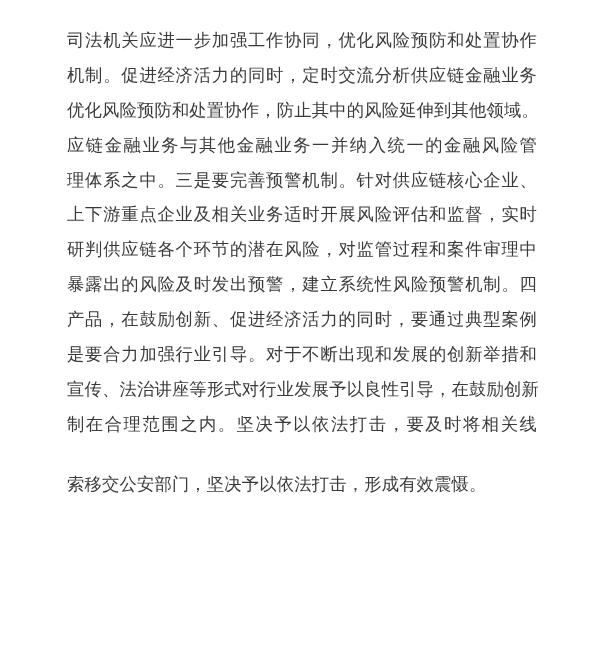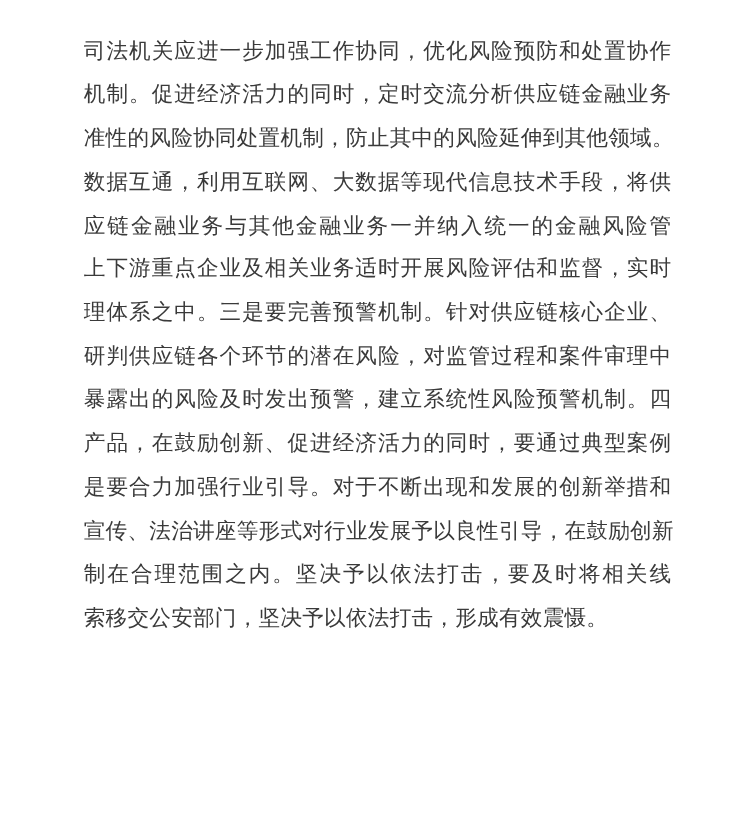--- a/index.html
+++ b/index.html
@@ -30,20 +30,21 @@
     height: 34.9px;
     line-height: 34.9px;
     text-align: justify;
     text-align-last: justify;
     text-justify: inter-character;
     white-space: nowrap;
     letter-spacing: 0.2px;
   }
   .line.line-last {
     text-align-last: left;
+    margin-top: 25px;
   }
   .watermark {
     position: absolute;
     left: 449px;
     top: 621px;
     display: flex;
     align-items: center;
     gap: 5px;
   }
   .watermark-logo {
@@ -61,25 +62,24 @@
   }
 </style>
 </head>
 <body>
 
 <div class="page">
 
   <div class="article">
     <div class="line">司法机关应进一步加强工作协同，优化风险预防和处置协作</div>
     <div class="line">机制。促进经济活力的同时，定时交流分析供应链金融业务</div>
-    <div class="line">准性的风险协同处置机制，防止其中的风险延伸到其他领域。</div>
-    <div class="line">数据互通，利用互联网、大数据等现代信息技术手段，将供</div>
+    <div class="line">优化风险预防和处置协作，防止其中的风险延伸到其他领域。</div>
     <div class="line">应链金融业务与其他金融业务一并纳入统一的金融风险管</div>
+    <div class="line">理体系之中。三是要完善预警机制。针对供应链核心企业、</div>
     <div class="line">上下游重点企业及相关业务适时开展风险评估和监督，实时</div>
-    <div class="line">理体系之中。三是要完善预警机制。针对供应链核心企业、</div>
     <div class="line">研判供应链各个环节的潜在风险，对监管过程和案件审理中</div>
     <div class="line">暴露出的风险及时发出预警，建立系统性风险预警机制。四</div>
     <div class="line">产品，在鼓励创新、促进经济活力的同时，要通过典型案例</div>
     <div class="line">是要合力加强行业引导。对于不断出现和发展的创新举措和</div>
     <div class="line">宣传、法治讲座等形式对行业发展予以良性引导，在鼓励创新</div>
     <div class="line">制在合理范围之内。坚决予以依法打击，要及时将相关线</div>
     <div class="line line-last">索移交公安部门，坚决予以依法打击，形成有效震慑。</div>
   </div>
 
 

